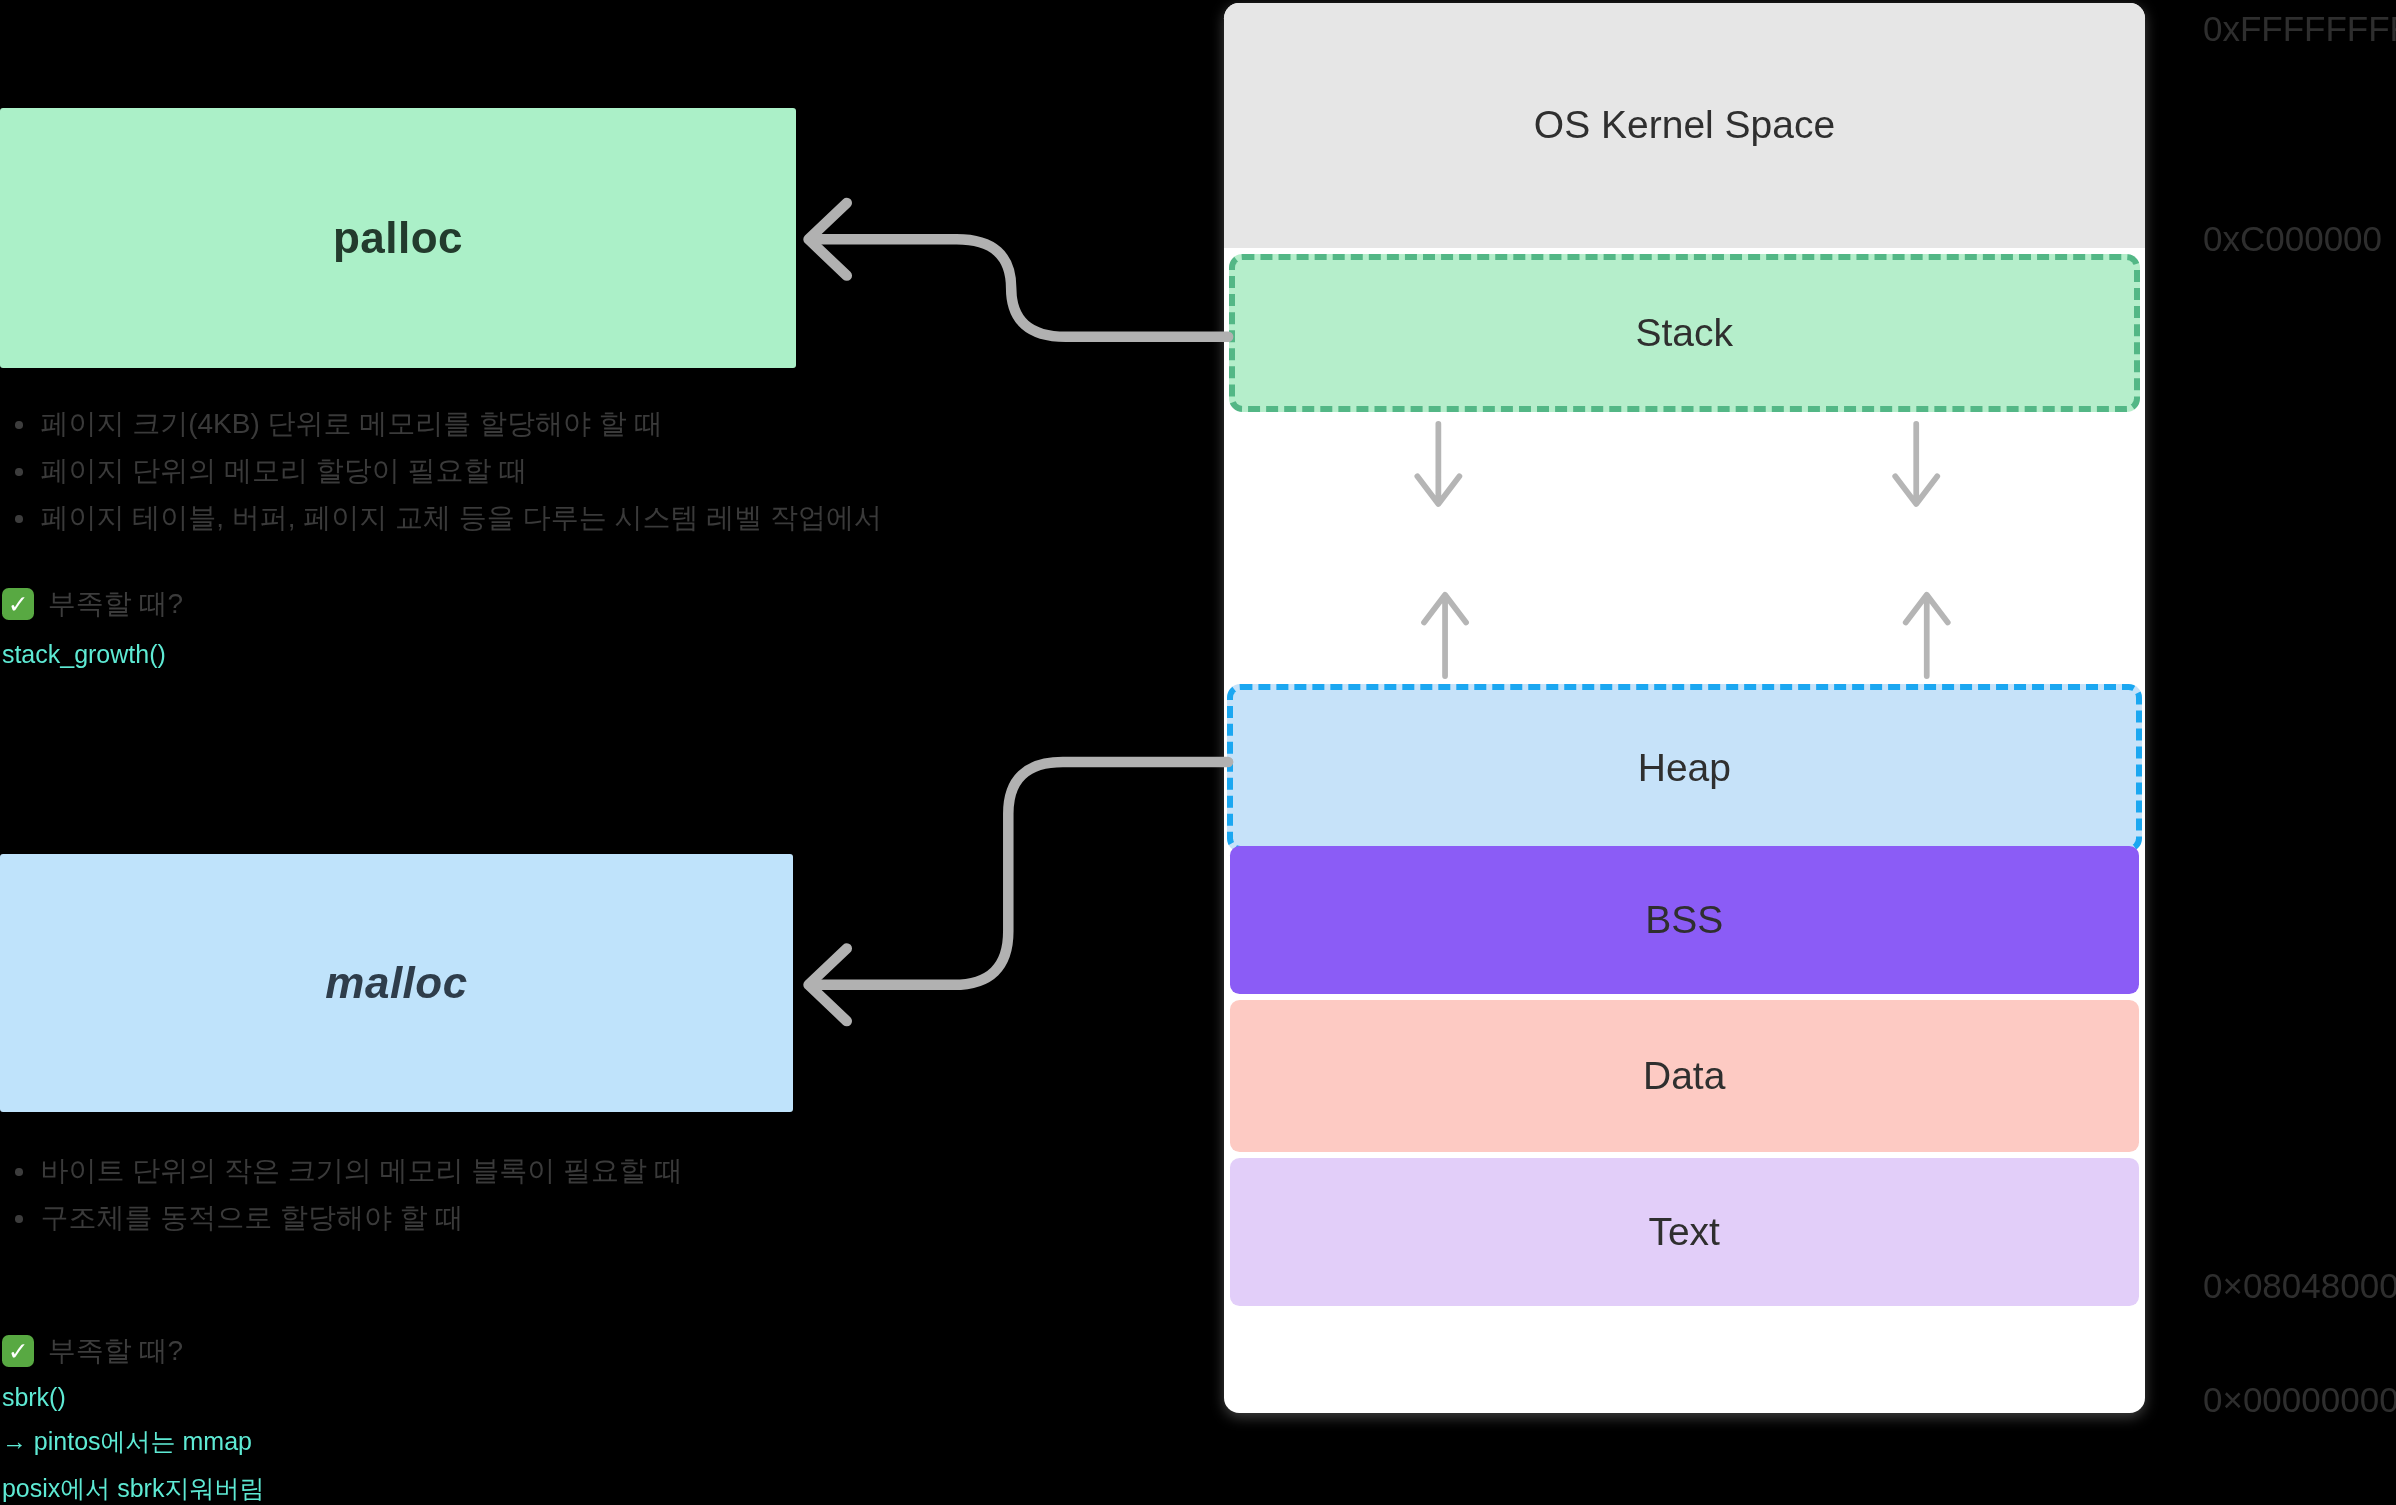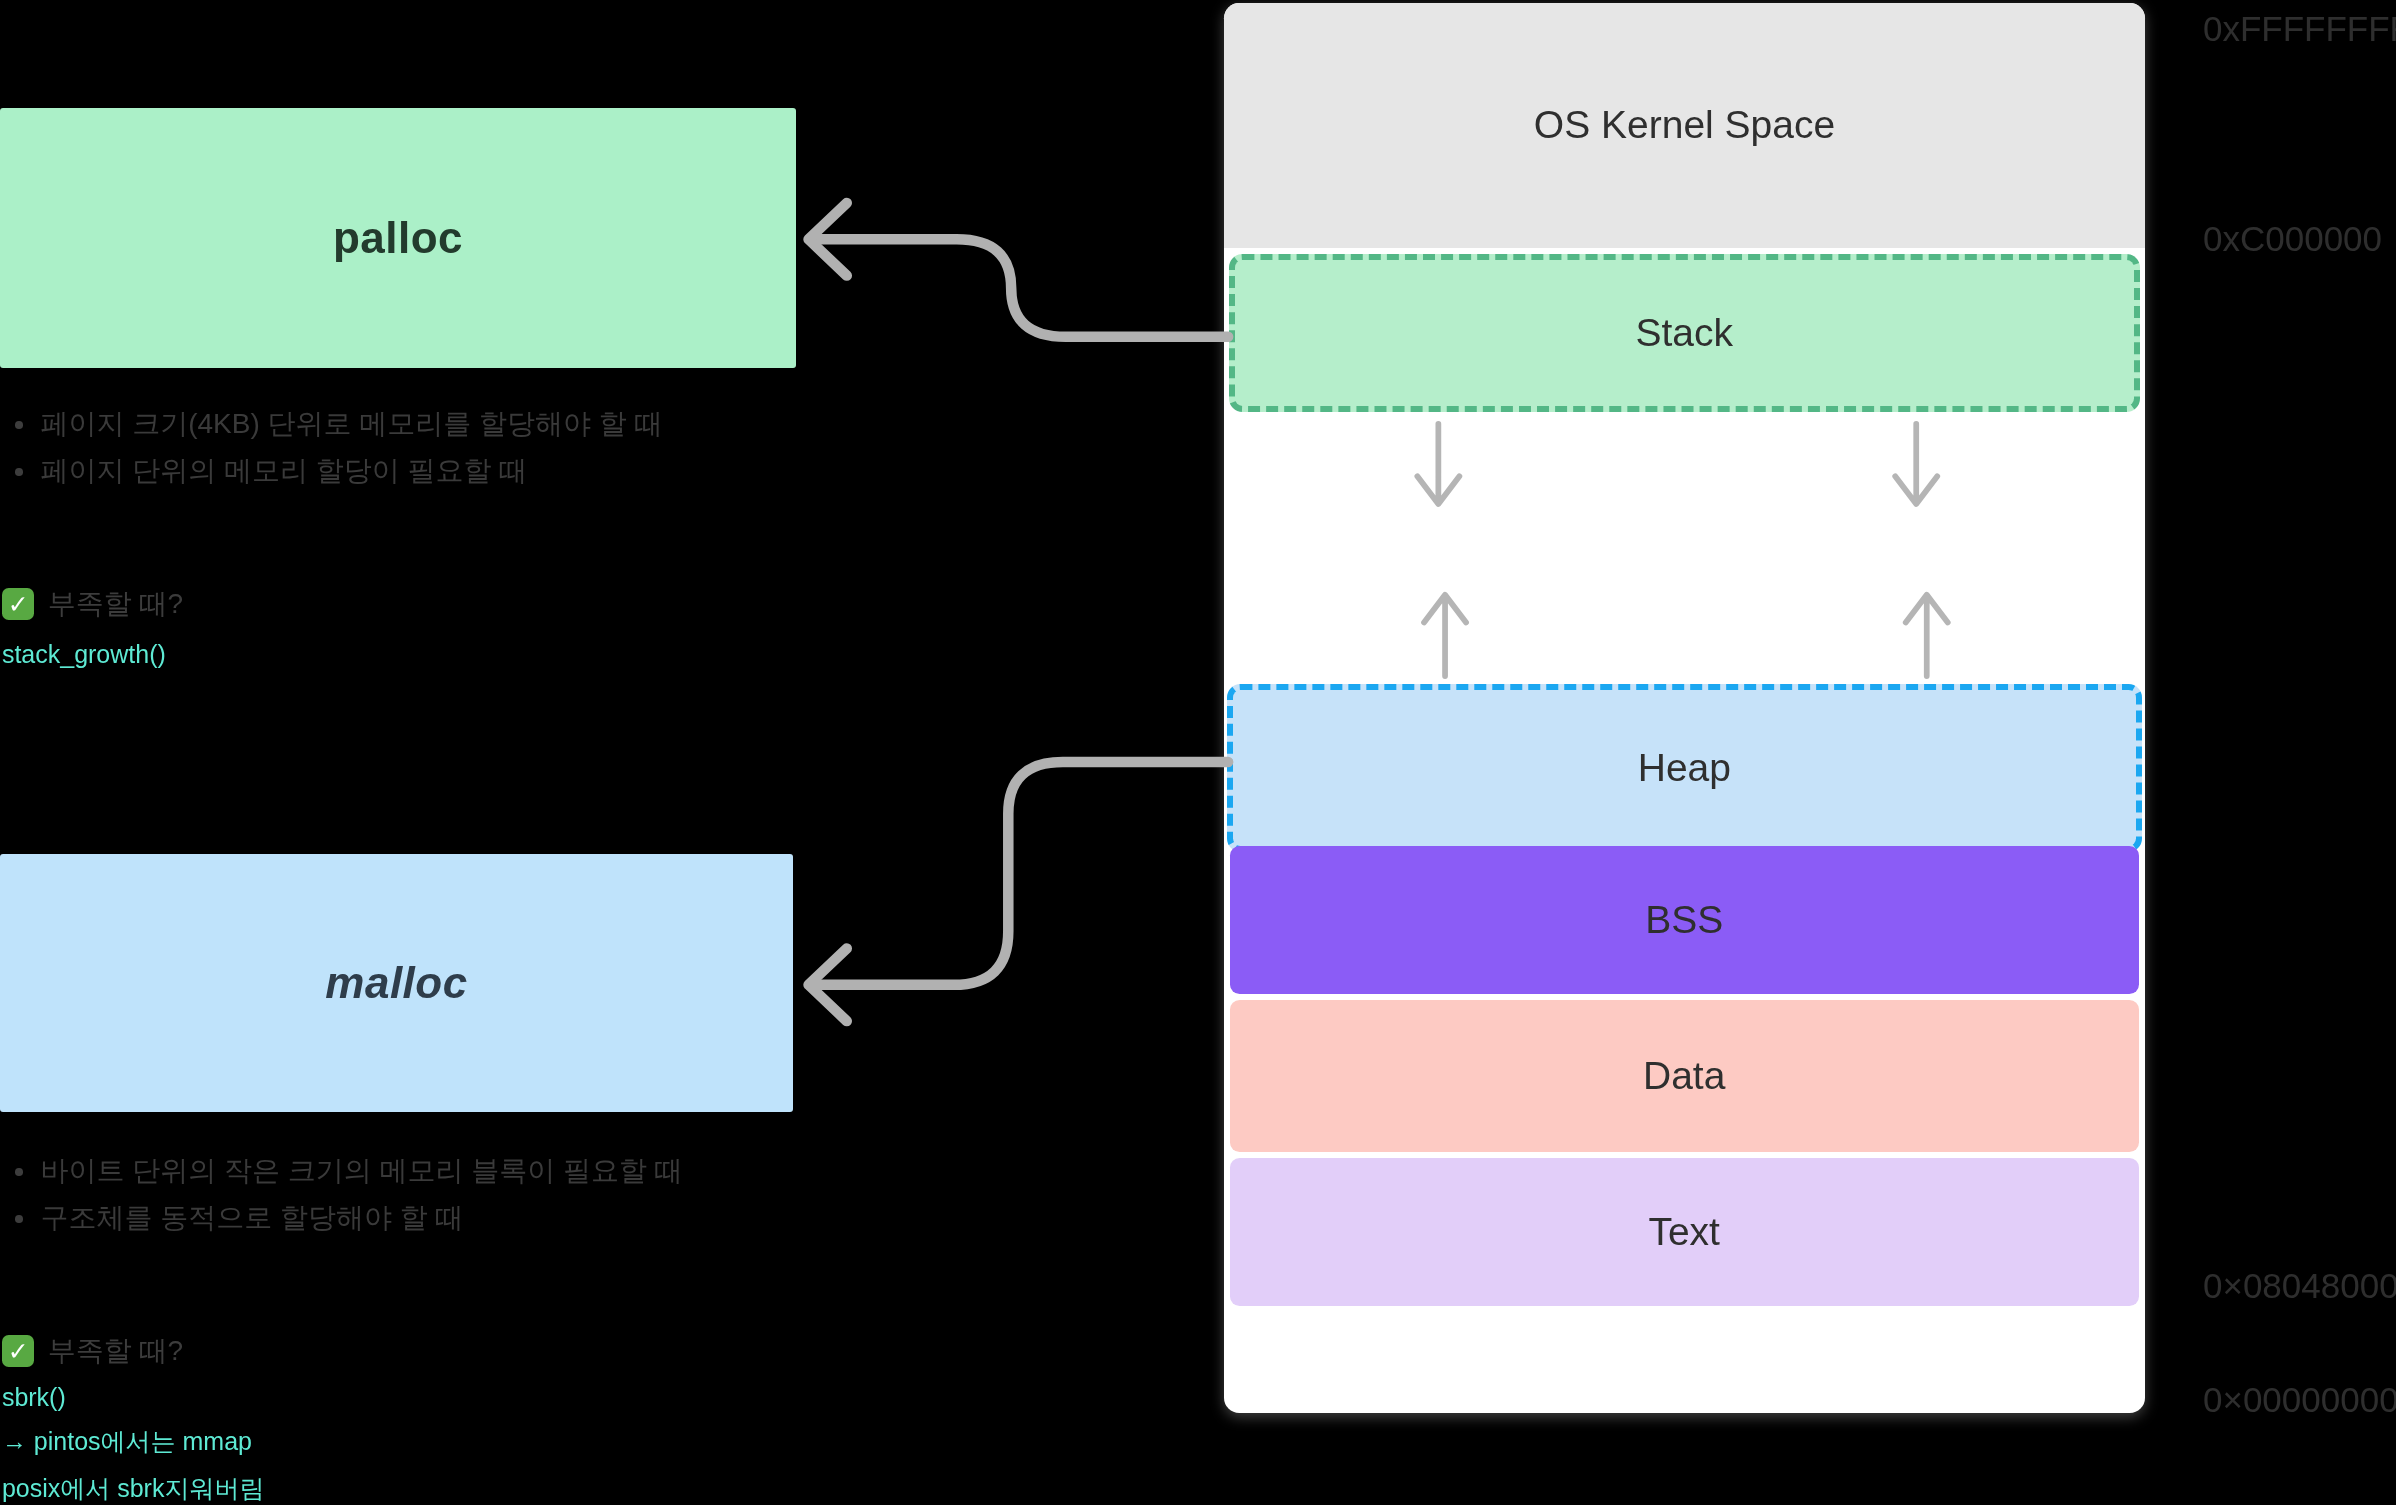--- a/index.html
+++ b/index.html
@@ -83,20 +83,21 @@
 
 <div class="canvas">
 
   <div class="func-box palloc">
     <span class="func-title">palloc</span>
   </div>
 
   <ul class="bullet-list palloc-bullets">
     <li>페이지 크기(4KB) 단위로 메모리를 할당해야 할 때</li>
     <li>페이지 단위의 메모리 할당이 필요할 때</li>
+    <li>페이지 테이블, 버퍼, 페이지 교체 등을 다루는 시스템 레벨 작업에서</li>
   </ul>
 
   <div class="check-row cr1">
     <span class="check-box">✓</span>
     <span class="check-label">부족할 때?</span>
   </div>
   <div class="code-line l-stackgrowth">stack_growth()</div>
 
   <div class="func-box malloc">
     <span class="func-title">malloc</span>

